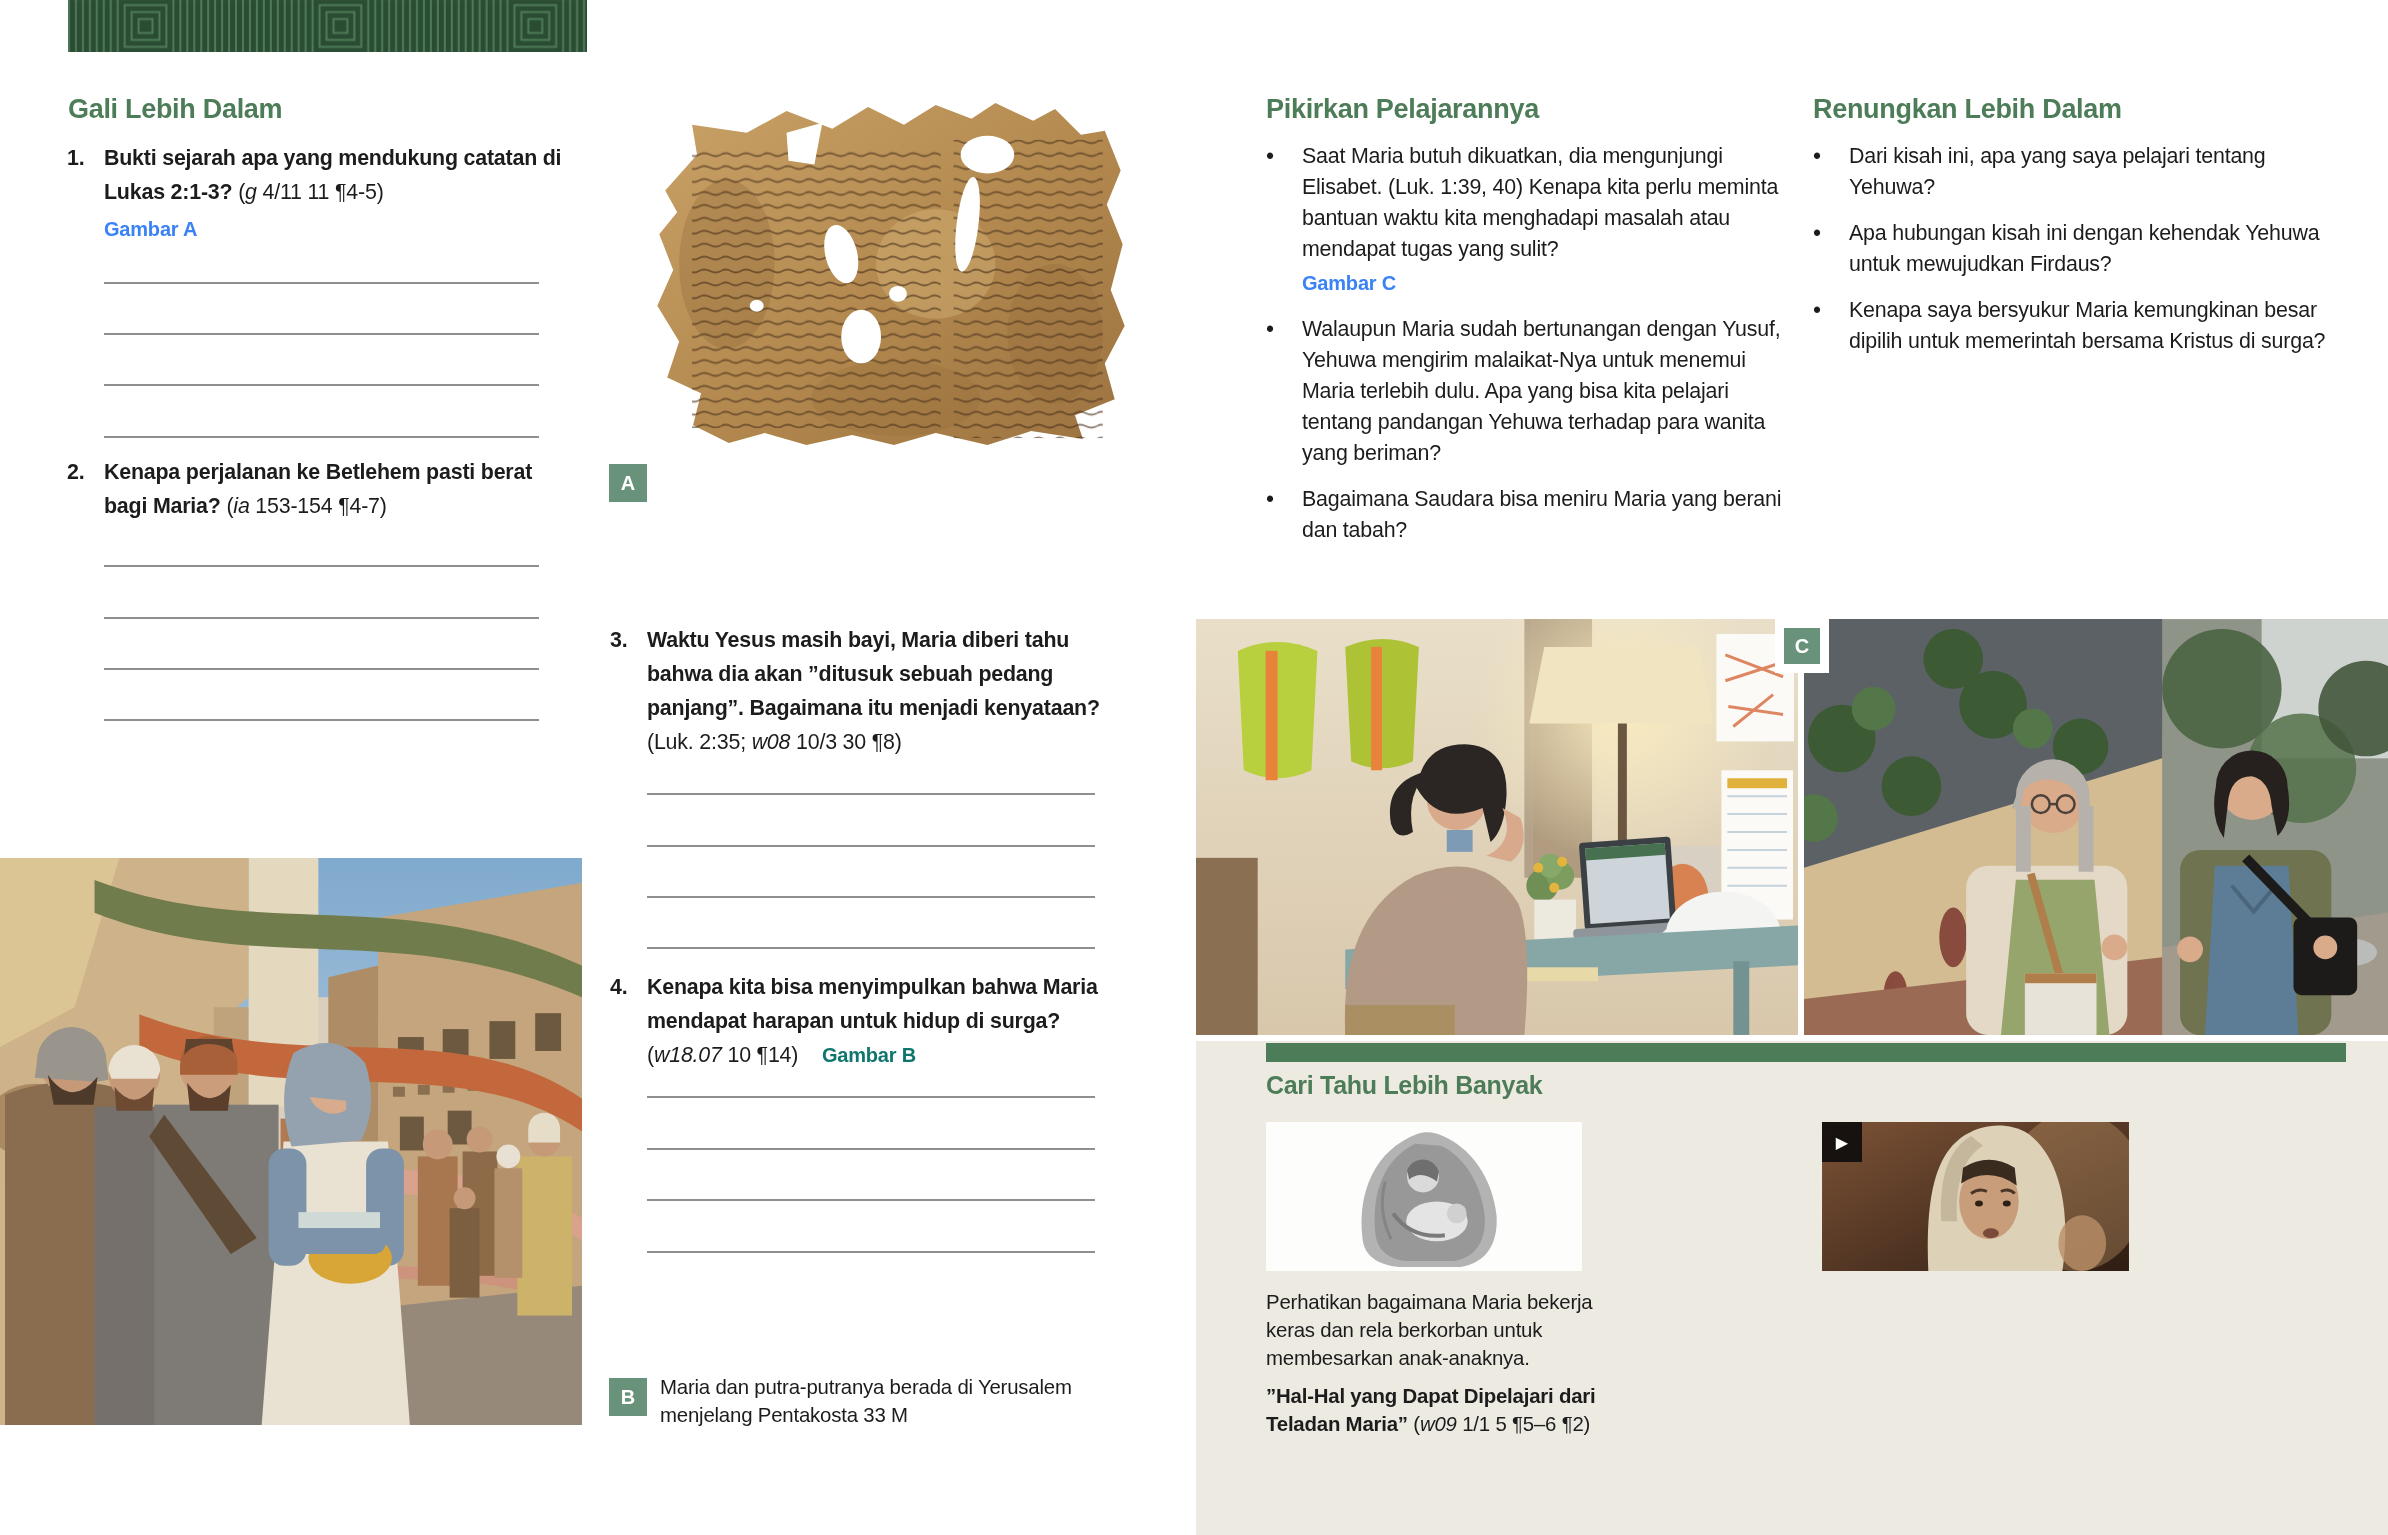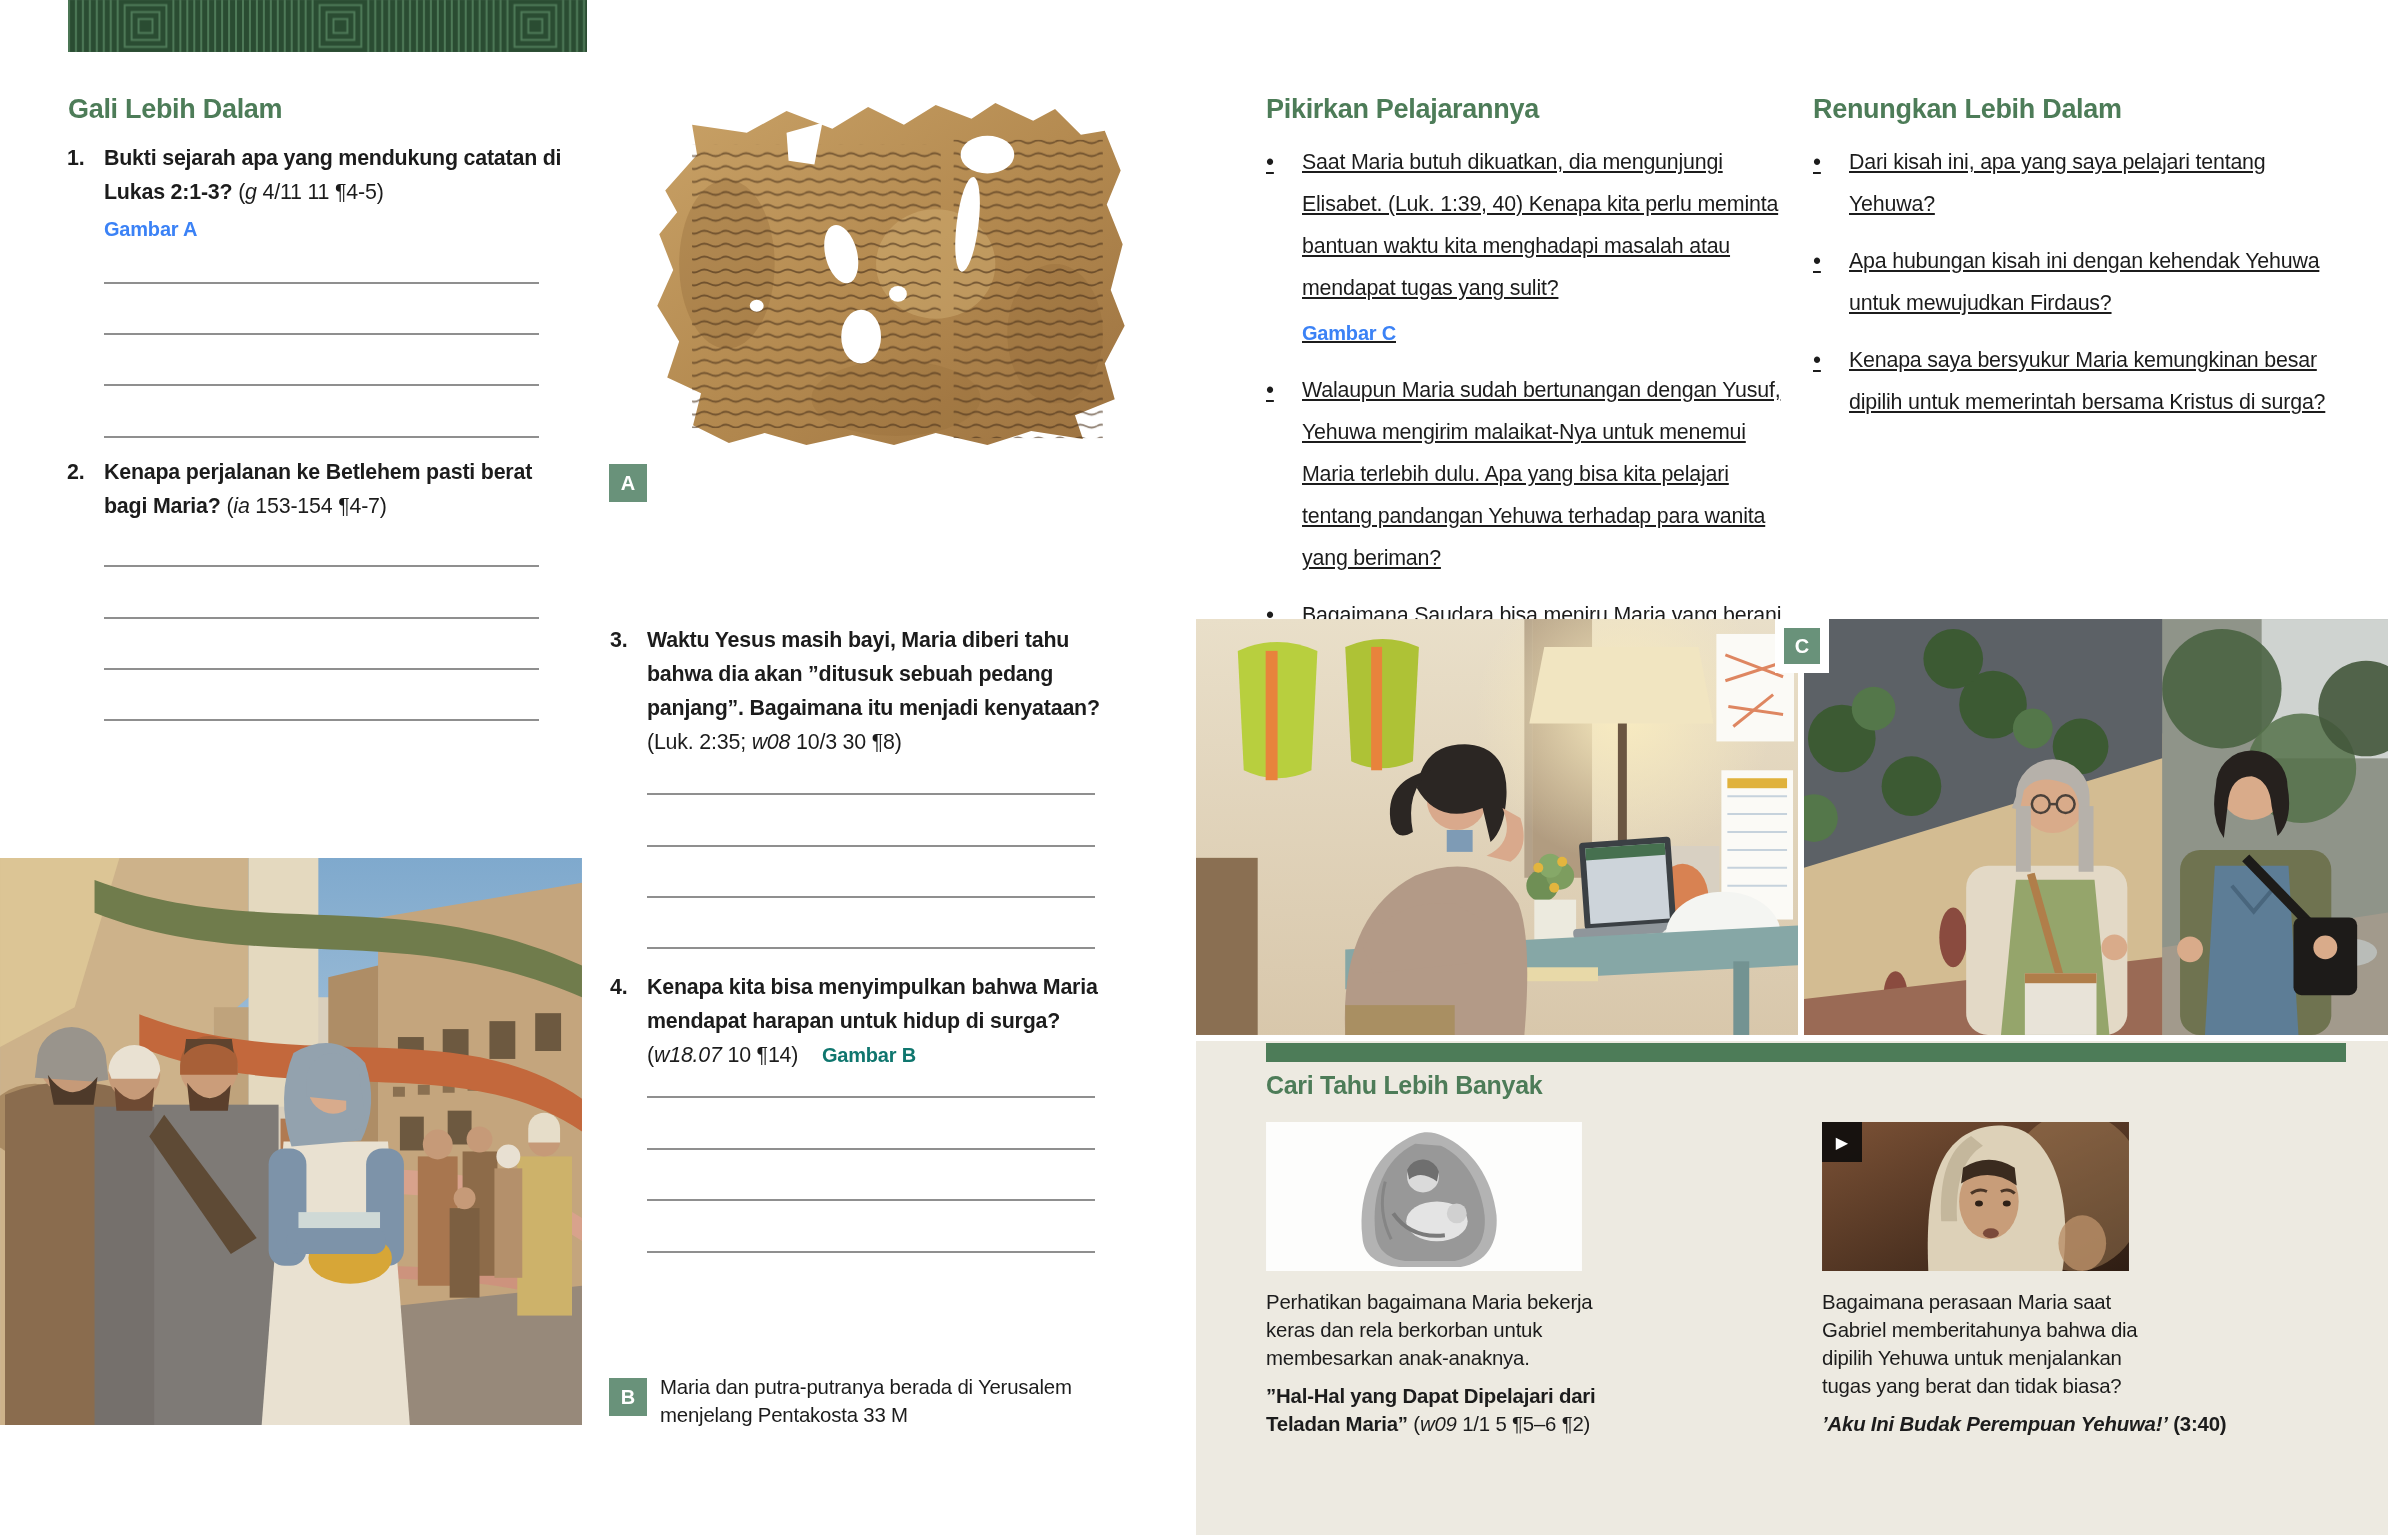--- a/index.html
+++ b/index.html
@@ -15,21 +15,21 @@
   .qref{font-weight:normal;margin-top:8px;}
   .qref i{font-style:italic;}
   .figref{color:#3b82f6;font-weight:bold;font-size:20px;margin-top:3px;}
   .figref-inline{display:inline;color:#0f766e;font-weight:bold;font-size:20px;margin-left:18px;}
   .aline{position:absolute;height:2px;background:#8f8f8f;}
   
   .caplabel{position:absolute;width:38px;height:38px;background:#69927a;color:#fff;
             font-weight:bold;font-size:20px;display:flex;align-items:center;justify-content:center;}
   .cap{position:absolute;font-size:20.4px;line-height:28px;letter-spacing:-0.2px;}
   
-  .bullets{position:absolute;font-size:21.4px;line-height:42px;letter-spacing:-0.2px;text-decoration:underline;}
+  .bullets{position:absolute;font-size:21.4px;line-height:31px;letter-spacing:-0.2px;}
   .b{display:flex;margin-bottom:15px;}
   .dot{flex:none;width:36px;}
   .dot::before{content:"•";font-size:23px;}
   
   .imgbox{position:absolute;overflow:hidden;}
   .clabel-outer{position:absolute;width:54px;height:54px;background:#ffffff;
                 display:flex;align-items:center;justify-content:center;z-index:5;}
   .clabel-inner{width:36px;height:36px;background:#69927a;color:#fff;font-weight:bold;font-size:20px;
                 display:flex;align-items:center;justify-content:center;}
   
@@ -457,19 +457,15 @@
   </div>
   <div class="playbtn" style="left:1822px;top:1122px;">
     <span>▶</span>
   </div>
 
   <div class="lm-cap" style="left:1266px;top:1288px;width:343px;">
     <span>Perhatikan bagaimana Maria bekerja keras dan rela berkorban untuk membesarkan anak-anaknya.</span>
     <div class="lm-title"><span>”Hal-Hal yang Dapat Dipelajari dari Teladan Maria”</span><span class="ref"><span> (</span><i>w09</i><span> 1/1 5 ¶5–6 ¶2)</span></span></div>
   </div>
 
-  <div class="lm-cap" style="left:1822px;top:1288px;width:348px;">
-    <span>Bagaimana perasaan Maria saat Gabriel memberitahunya bahwa dia dipilih Yehuwa untuk menjalankan tugas yang berat dan tidak biasa?</span>
-    <div class="lm-title2"><span>’Aku Ini Budak Perempuan Yehuwa!’</span><span class="dur"> (3:40)</span></div>
-  </div>
 
 </div>
 
 
 </body></html>

